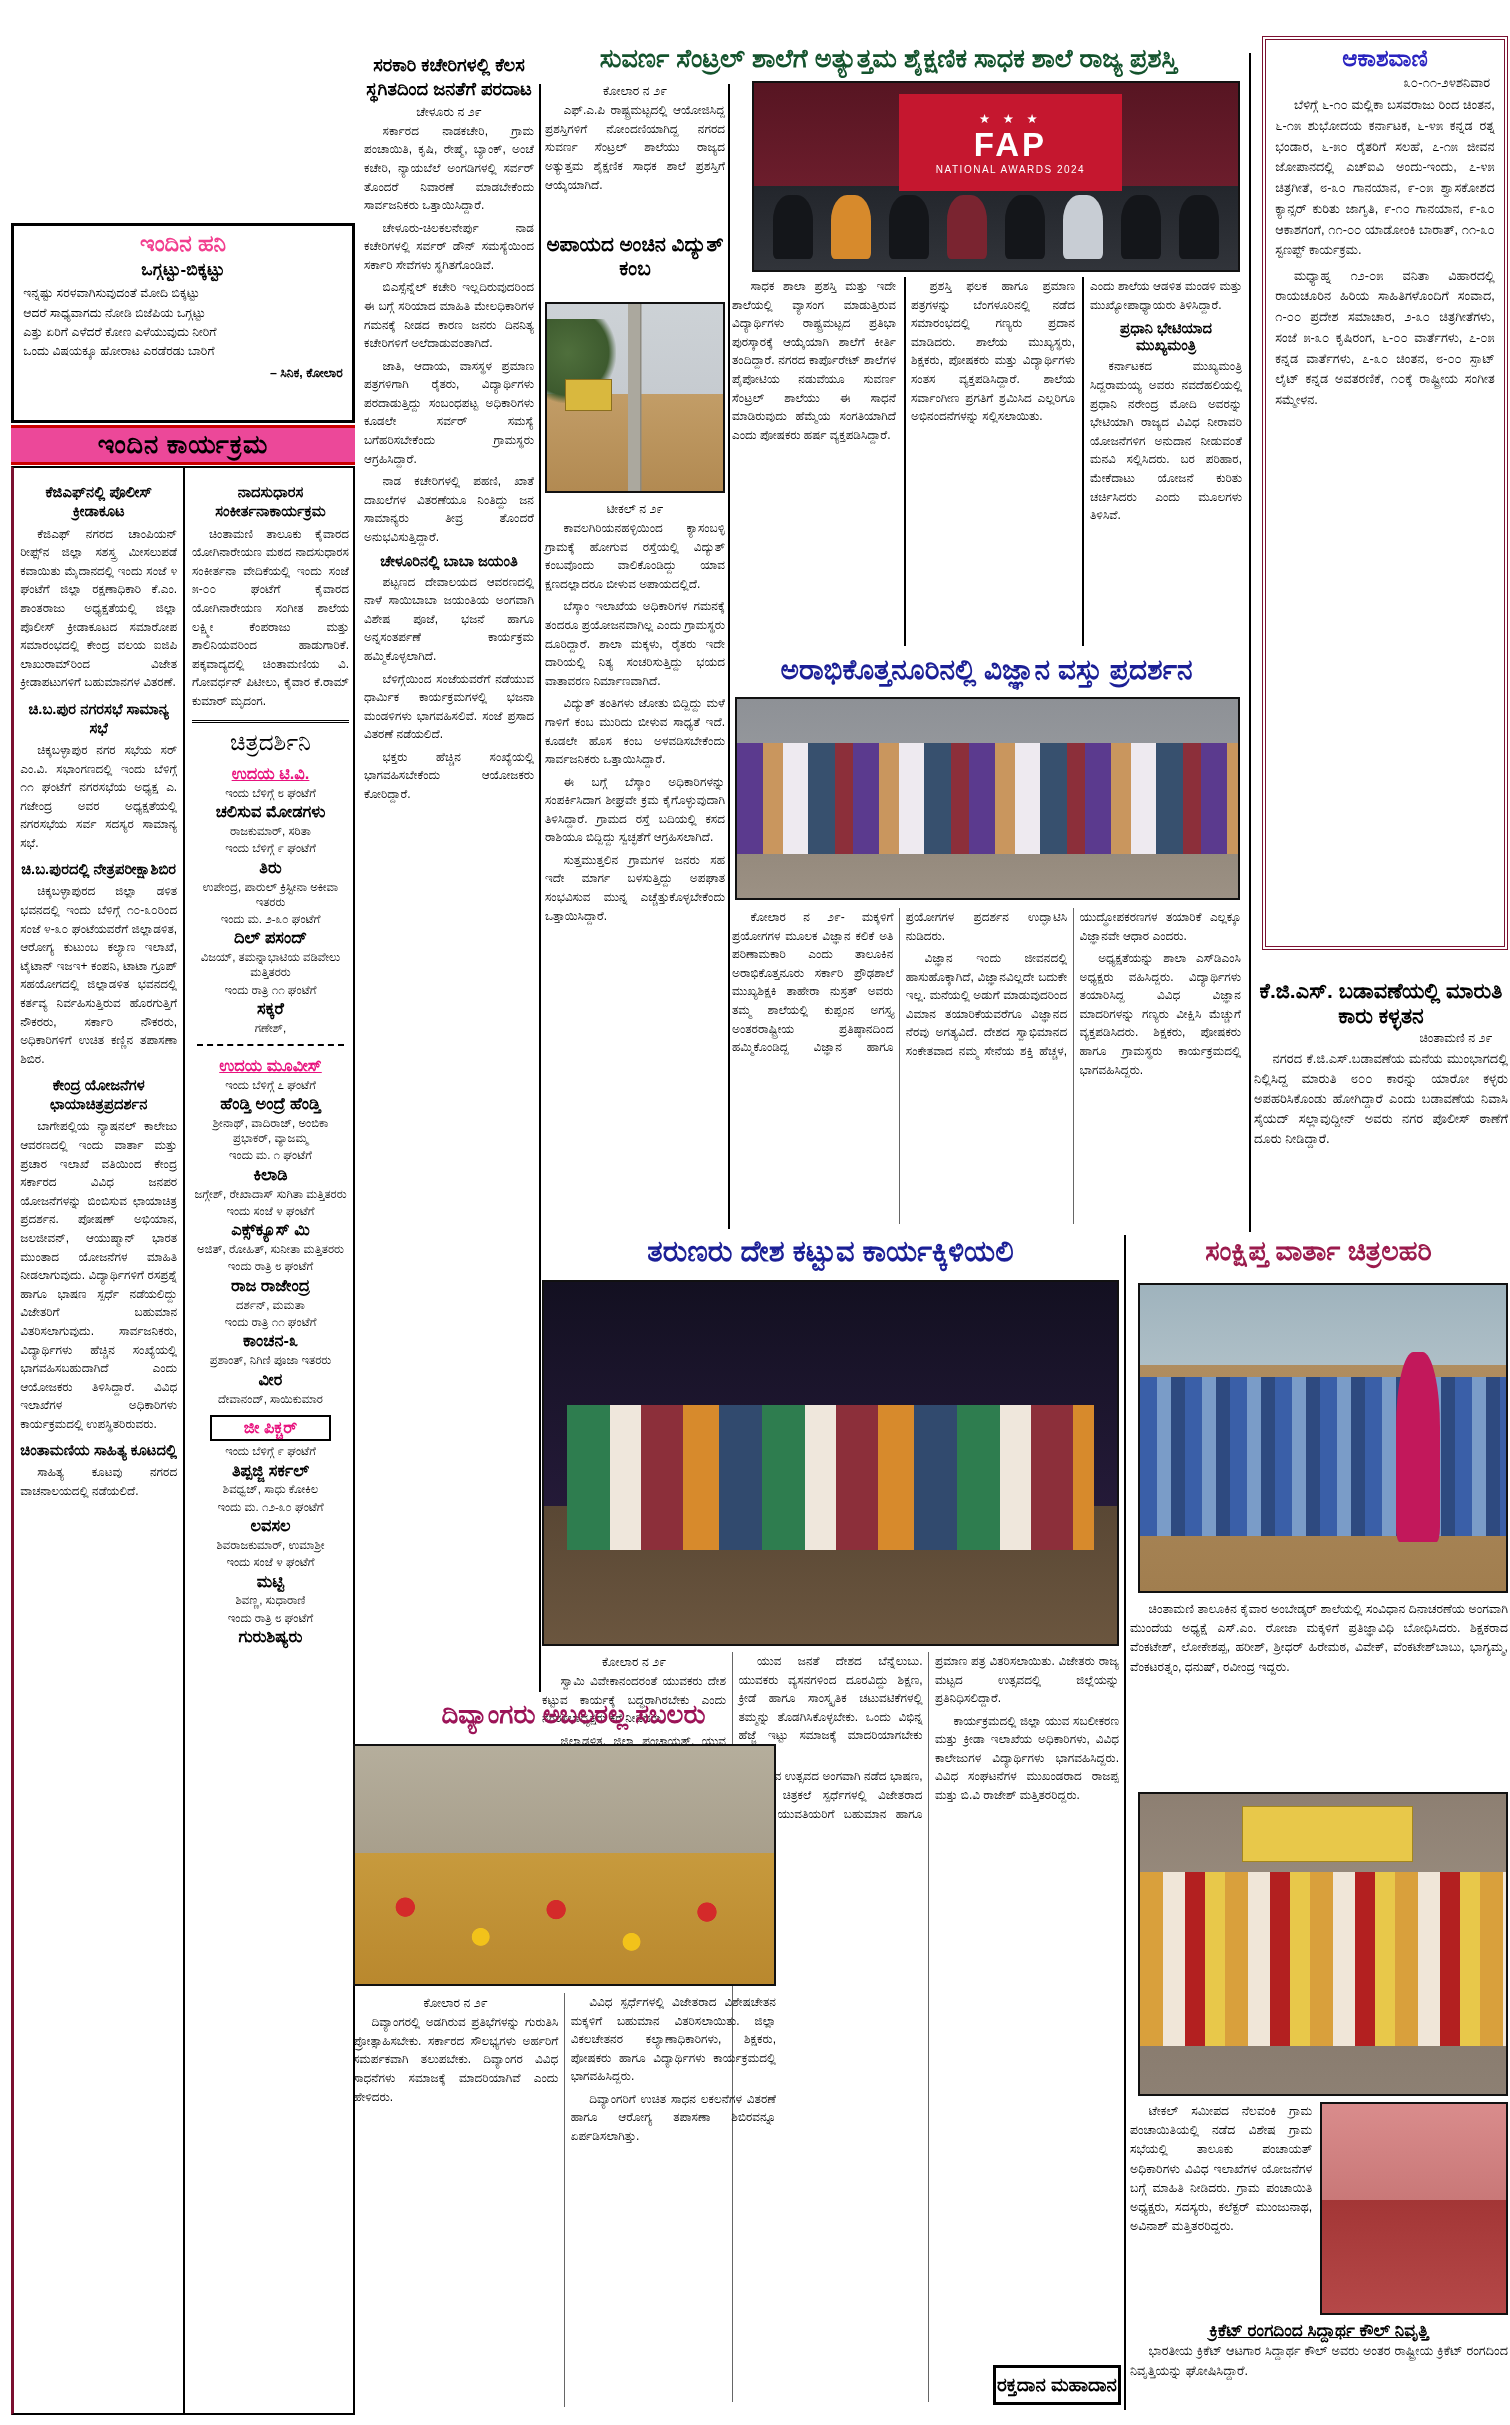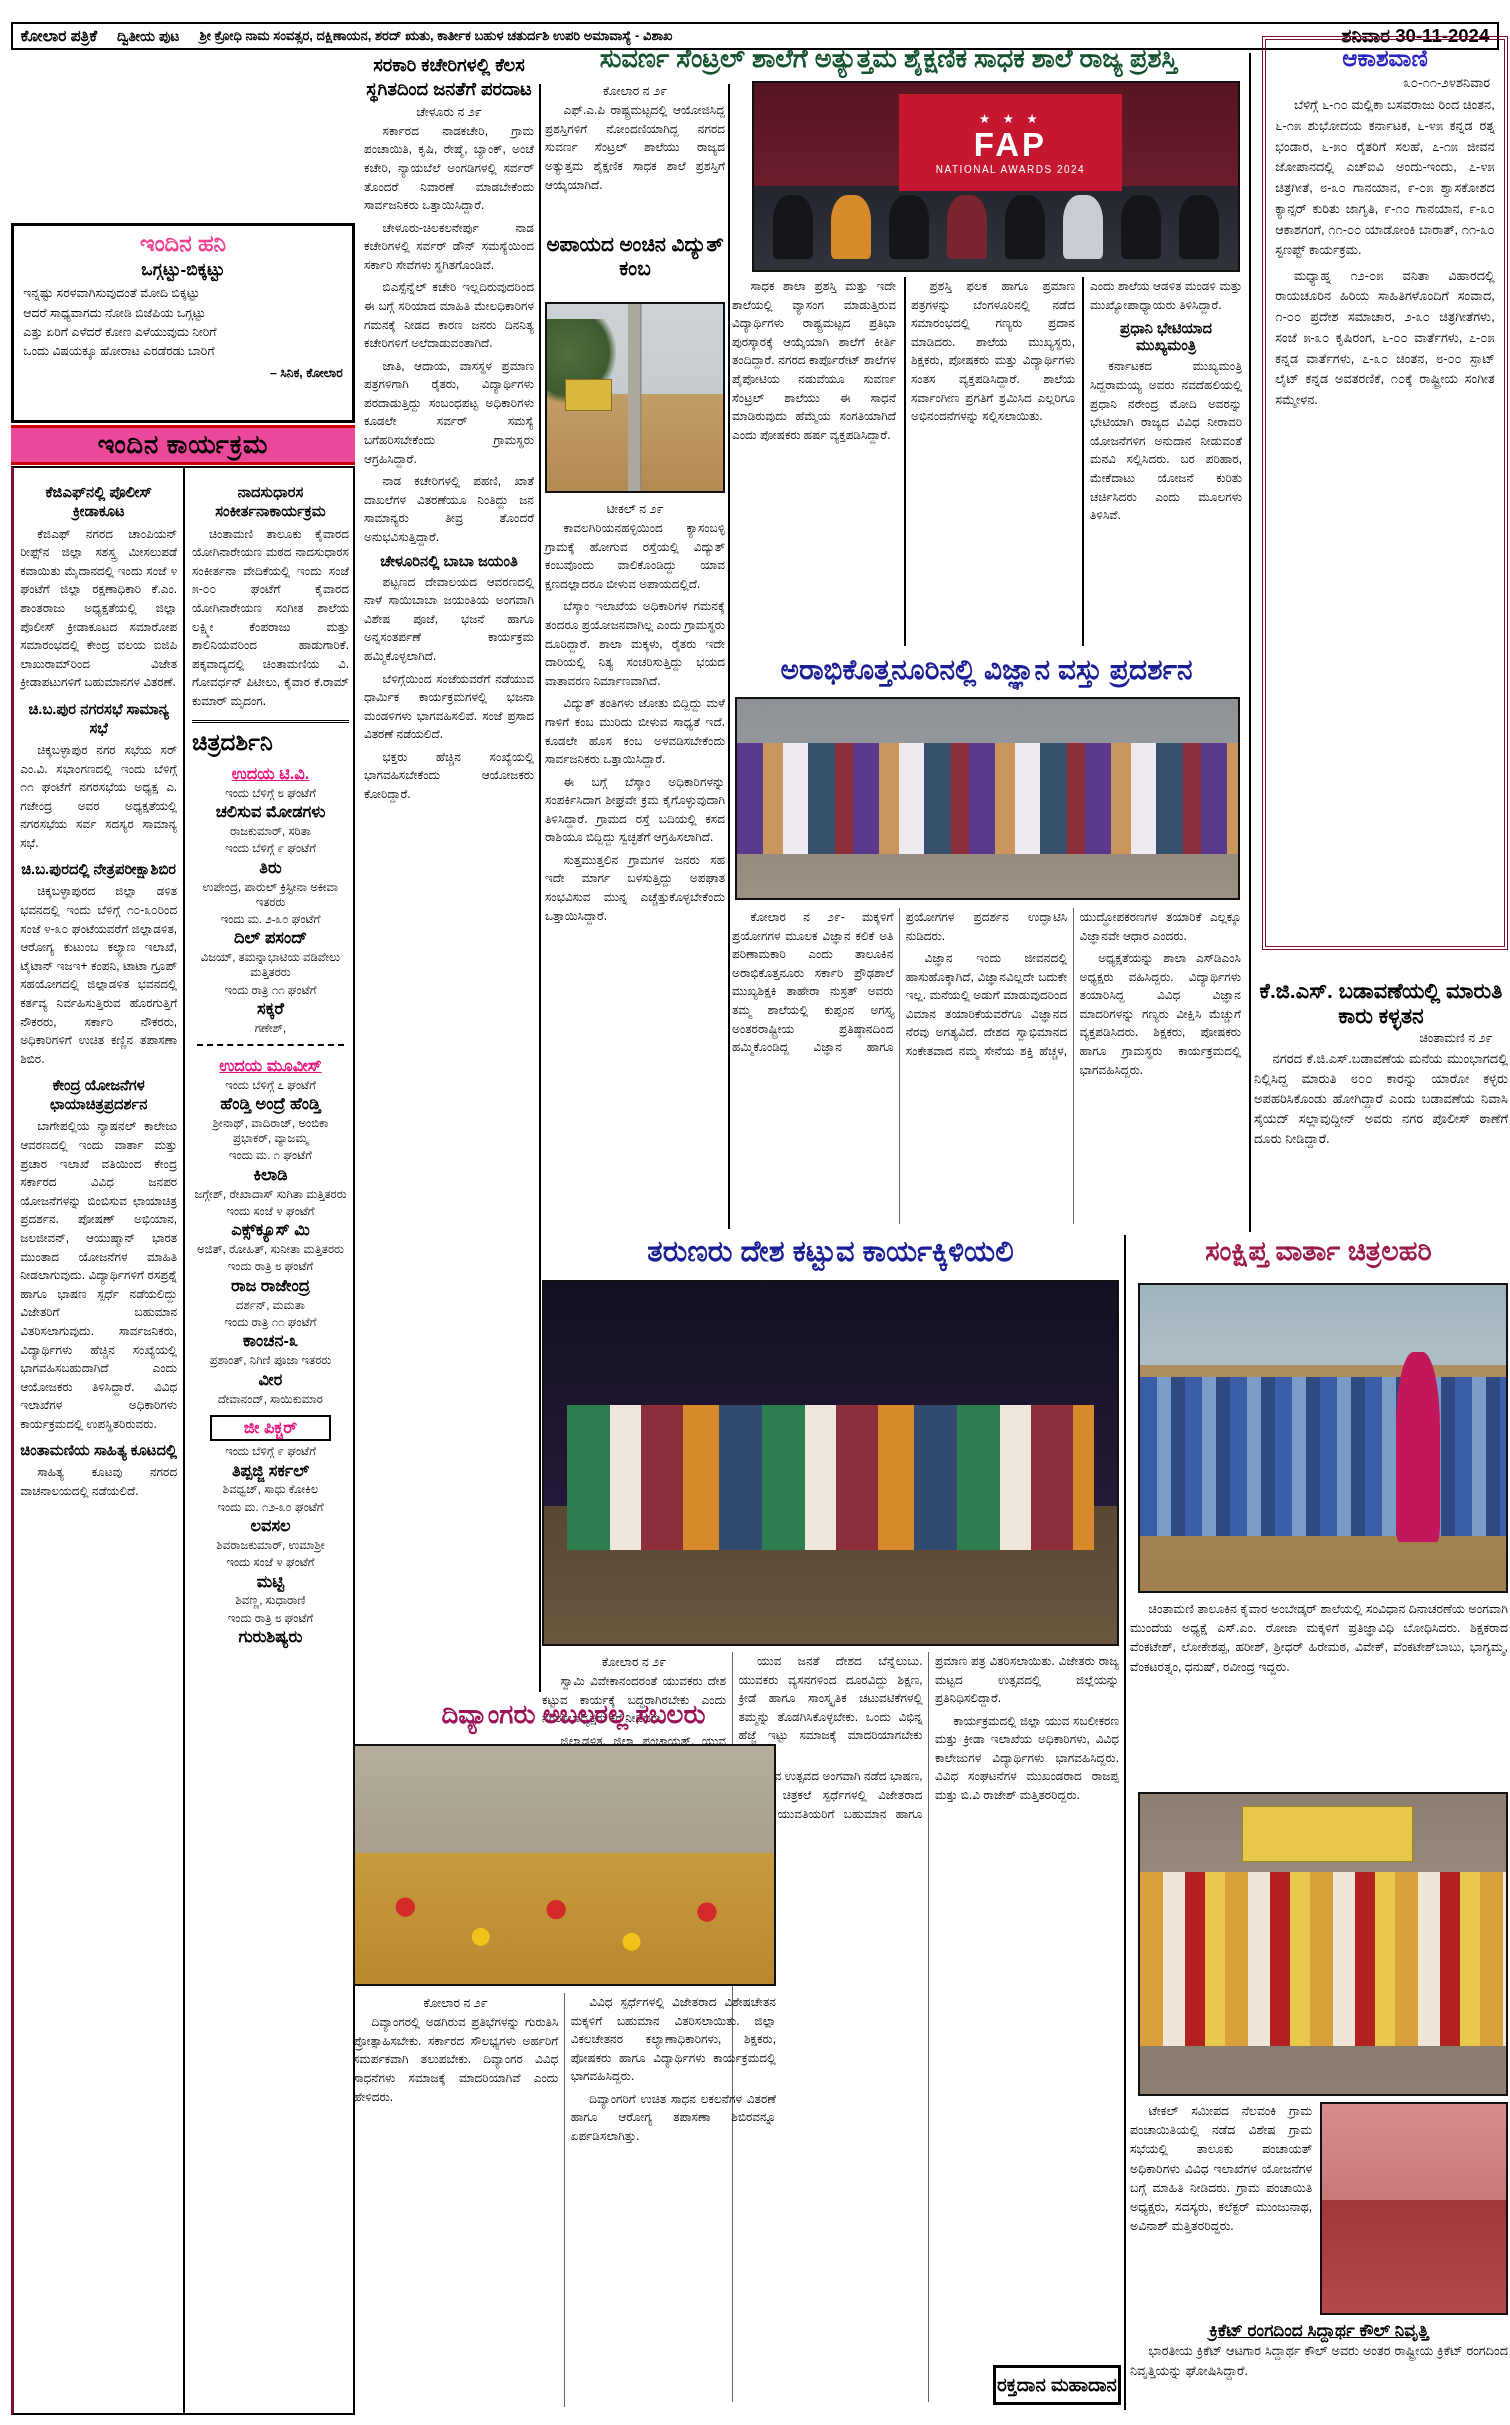--- a/index.html
+++ b/index.html
@@ -23,21 +23,21 @@
       border-top:3.1px solid #cc0000;border-bottom:3.1px solid #cc0000;
       display:flex;align-items:center;justify-content:center;
       font-size:25.6px;font-weight:bold;letter-spacing:0.8px}
   #prog-box{left:11px;top:466px;width:344px;height:1949px;border:2.3px solid #000;
       border-left:3.1px solid #7b1030}
   .prog-col{position:absolute;top:7.7px;bottom:6.2px;overflow:hidden}
   .prog-h{font-size:14.7px;font-weight:bold;text-align:center;margin:7.7px 0 3.1px;line-height:1.3}
   .prog-b{font-size:12px;line-height:1.55;text-align:justify;text-indent:17px;margin:0}
   #prog-divider{position:absolute;left:169px;top:0;bottom:0;width:2.3px;background:#000}
   
-  .cine-title{font-size:23px;font-weight:bold;text-align:left;
+  .cine-title{font-size:23px;font-weight:normal;text-align:center;
       border-top:3.1px double #000;padding-top:6.2px;margin-top:9.3px}
   .ch-name{color:#e8127e;font-weight:bold;font-size:16.3px;text-align:center;
       text-decoration:underline;margin:7.7px 0 1.5px}
   .ch-name.boxed{text-decoration:none;border:2.3px solid #000;display:block;width:70%;
       margin:9.3px auto 3.1px;padding:1.5px 3.1px}
   .show-time{font-size:11.6px;text-align:center;margin-top:3.1px}
   .show-title{font-size:16.3px;font-weight:bold;text-align:center;line-height:1.25;margin:1.5px 0}
   .show-cast{font-size:11.6px;text-align:center;line-height:1.3}
   .dash-div{border-top:2.3px dashed #000;margin:9.3px 4.6px}
   
@@ -98,26 +98,20 @@
   .garland-band{position:absolute;left:0;right:0;top:26%;height:58%;
      background:repeating-linear-gradient(90deg,#d9a03c 0 23px,#f0e6d8 23px 45px,#b32020 45px 65px,#e8c84a 65px 85px)}
   .banner-top{position:absolute;left:28%;top:4%;width:46%;height:18%;background:#e8c84a;border:1.5px solid #a3861e}
   #photo-third{background:linear-gradient(180deg,#d98c8c 0%,#c97878 46%,#a33636 46%,#b54848 100%)}
 </style>
 </head>
 <body>
 
 <div id="page">
 
-  <div class="abs" id="masthead">
-    <span class="paper">ಕೋಲಾರ ಪತ್ರಿಕೆ</span>
-    <span class="edition">ದ್ವಿತೀಯ ಪುಟ</span>
-    <span class="panchanga">ಶ್ರೀ ಕ್ರೋಧಿ ನಾಮ ಸಂವತ್ಸರ, ದಕ್ಷಿಣಾಯನ, ಶರದ್ ಋತು, ಕಾರ್ತೀಕ ಬಹುಳ ಚತುರ್ದಶಿ ಉಪರಿ ಅಮಾವಾಸ್ಯೆ - ವಿಶಾಖ</span>
-    <span class="pdate">ಶನಿವಾರ 30-11-2024</span>
-  </div>
 
 
   <div class="abs lbox" style="left:11px;top:223px;width:344px;height:200px">
     <div class="boxtitle" style="font-size:22.5px;color:#f23f8f">ಇಂದಿನ ಹನಿ</div>
     <div class="boxtitle" style="font-size:17px;margin-top:3.1px">ಒಗ್ಗಟ್ಟು-ಬಿಕ್ಕಟ್ಟು</div>
     <div style="font-size:12.4px;line-height:1.55;white-space:pre-line;margin-top:4.6px">ಇನ್ನಷ್ಟು ಸರಳವಾಗಿಸುವುದಂತೆ ಮೋದಿ ಬಿಕ್ಕಟ್ಟು
 ಆದರೆ ಸಾಧ್ಯವಾಗದು ನೋಡಿ ಬಿಜೆಪಿಯ ಒಗ್ಗಟ್ಟು
 ಎತ್ತು ಏರಿಗೆ ಎಳೆದರೆ ಕೋಣ ಎಳೆಯುವುದು ನೀರಿಗೆ
 ಒಂದು ವಿಷಯಕ್ಕೂ ಹೋರಾಟ ಎರಡೆರಡು ಬಾರಿಗೆ</div>
     <div class="attrib">– ಸಿನಿಕ, ಕೋಲಾರ</div>

